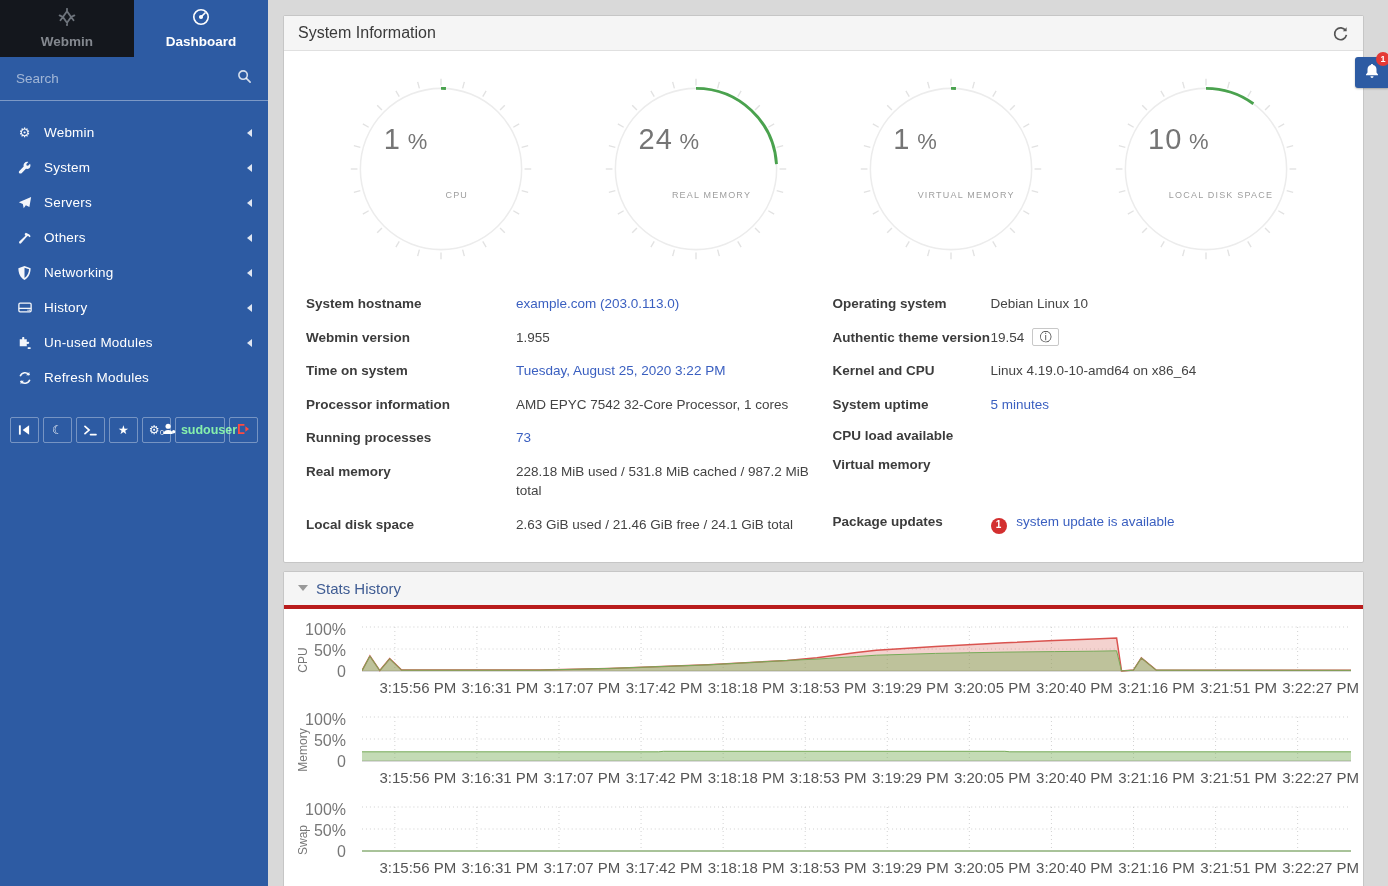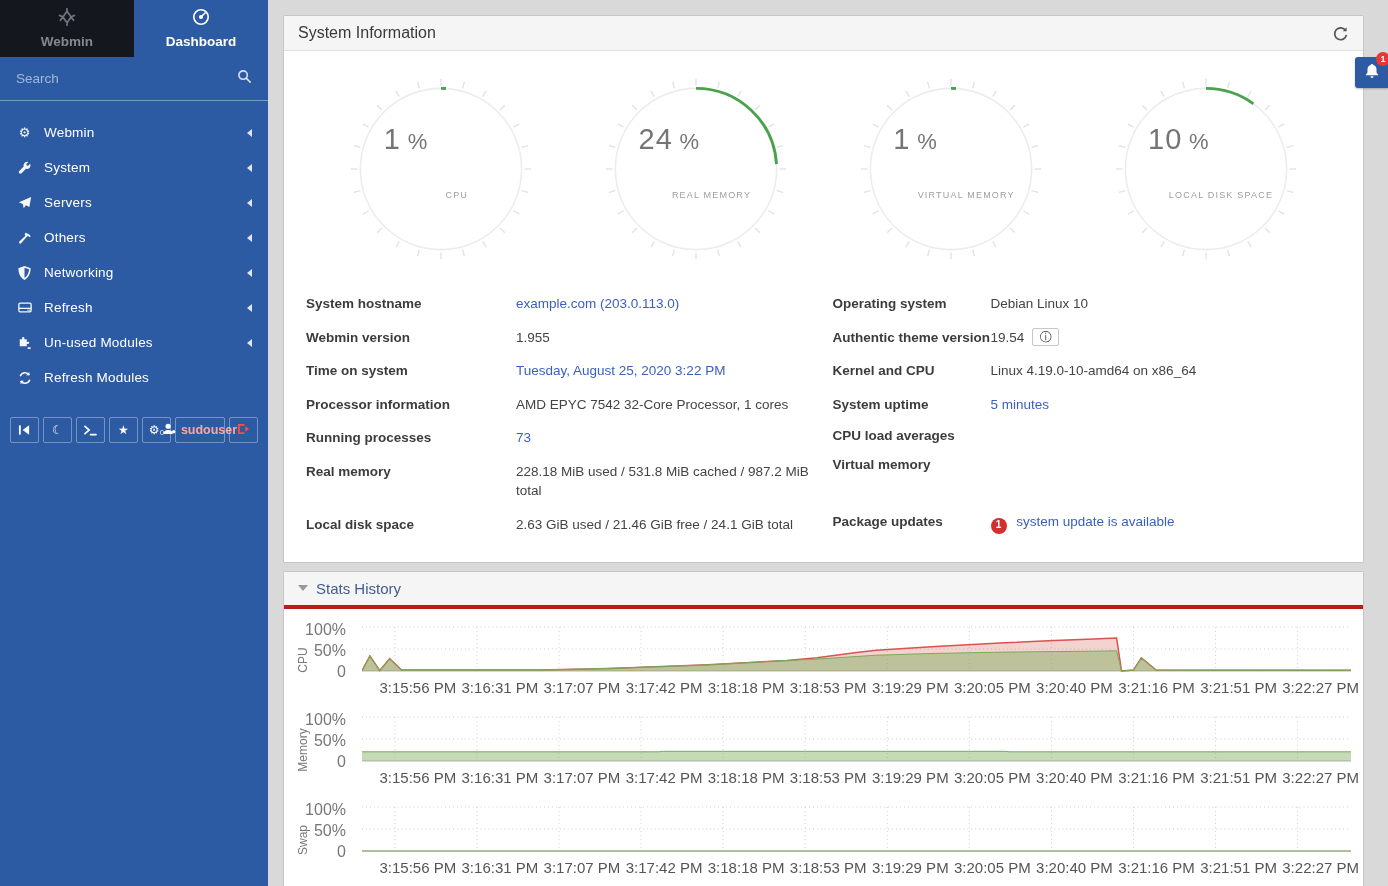--- a/index.html
+++ b/index.html
@@ -18,21 +18,21 @@
   .search-row input::placeholder { color:rgba(255,255,255,.55); }
   .menu { margin-top:14px; }
   .menu-item { display:flex; align-items:center; height:35px; padding:0 16px; font-size:13.5px; cursor:pointer; }
   .mi-icon { width:17px; display:flex; justify-content:center; align-items:center; opacity:.95; }
   .mi-icon .glyph { font-size:13px; line-height:1; }
   .mi-label { margin-left:11px; flex:1; letter-spacing:.2px; }
   .caret-left { width:0; height:0; border-top:4px solid transparent; border-bottom:4px solid transparent; border-right:5px solid rgba(255,255,255,.85); }
   .side-footer { margin-top:22px; display:flex; gap:4px; padding:0 10px; align-items:center; }
   .sf-btn { height:26px; min-width:29px; border:1px solid rgba(255,255,255,.35); border-radius:2px; display:flex; align-items:center; justify-content:center; gap:5px; padding:0 6px; cursor:pointer; font-size:12px; }
   .sf-btn .glyph { font-size:12px; line-height:1; color:#fff; }
-  .sf-user-label { font-size:12.5px; font-weight:bold; color:#fca5a5; }
+  .sf-user-label { font-size:12.5px; font-weight:bold; color:#86efac; }
 
   
   .main { flex:1; padding:15px 24px 0 15px; }
   .panel { background:#fff; border:1px solid #c6c6c6; border-radius:2px; }
   .panel-header { background:#f5f5f5; border-bottom:1px solid #e0e0e0; padding:8px 14px; display:flex; align-items:center; }
   .panel-title { font-size:16px; color:#3a3a3a; flex:1; }
   .refresh-btn { cursor:pointer; display:flex; align-items:center; }
 
   
   .gauges { display:flex; justify-content:space-around; padding:22px 30px 8px; }
@@ -158,21 +158,21 @@
     </div>
     <div class="menu-item">
       <span class="mi-icon">
         <svg width="14" height="13" viewBox="0 0 16 14" fill="none" stroke="#fff" stroke-width="1.5">
             <rect x="1" y="2" width="14" height="10" rx="1.5"></rect>
             <path d="M1 8 L15 8"></path>
             <circle cx="11.5" cy="10" r="0.8" fill="#fff" stroke="none"></circle>
             <circle cx="13.3" cy="10" r="0.8" fill="#fff" stroke="none"></circle>
           </svg>
       </span>
-      <span class="mi-label">Refresh</span>
+      <span class="mi-label">History</span>
       <span class="caret-left"></span>
     </div>
     <div class="menu-item">
       <span class="mi-icon">
         <svg width="14" height="14" viewBox="0 0 16 16" fill="#fff">
             <path d="M6 1 C7 1 7.5 1.8 7.3 2.6 L7 3.8 L10 3.8 L10 6.8 L11.2 6.5 C12 6.3 12.8 6.8 12.8 7.8 C12.8 8.8 12 9.3 11.2 9.1 L10 8.8 L10 11.8 L2 11.8 L2 3.8 L4.9 3.8 L4.7 2.6 C4.5 1.8 5 1 6 1 Z"></path>
             <rect x="11" y="12.8" width="3.5" height="2" rx="0.5"></rect>
           </svg>
       </span>
       <span class="mi-label">Un-used Modules</span>
@@ -423,21 +423,21 @@
         </div>
         <div class="info-row">
           <span class="info-label">Kernel and CPU</span>
           <span class="info-value">Linux 4.19.0-10-amd64 on x86_64</span>
         </div>
         <div class="info-row">
           <span class="info-label">System uptime</span>
           <a class="info-value link">5 minutes</a>
         </div>
         <div class="info-row">
-          <span class="info-label">CPU load averages</span>
+          <span class="info-label">CPU load available</span>
         </div>
         <div class="info-row">
           <span class="info-label">Virtual memory</span>
         </div>
         <div class="info-row spacer-before">
           <span class="info-label">Package updates</span>
           <span class="info-value">
             <span class="red-badge">1</span>
             <a class="link">system update is available</a>
           </span>

